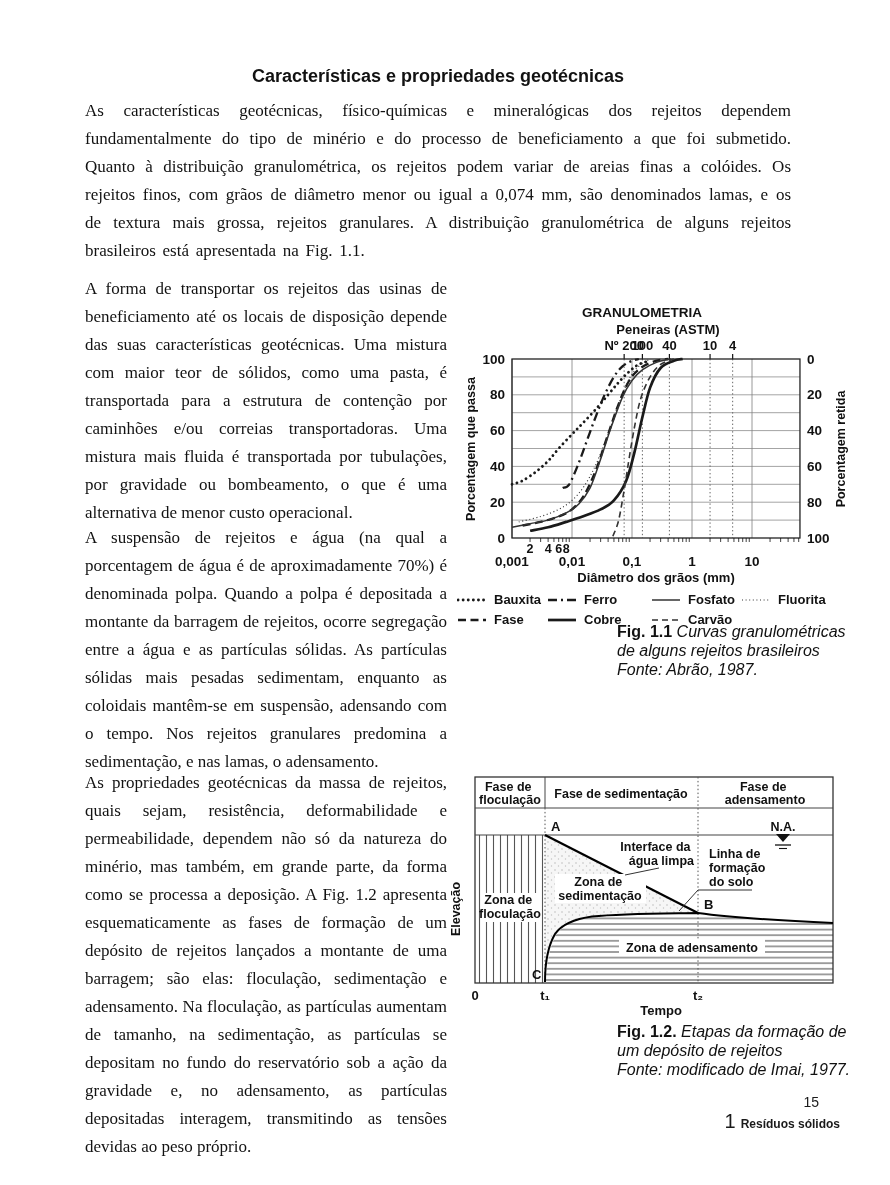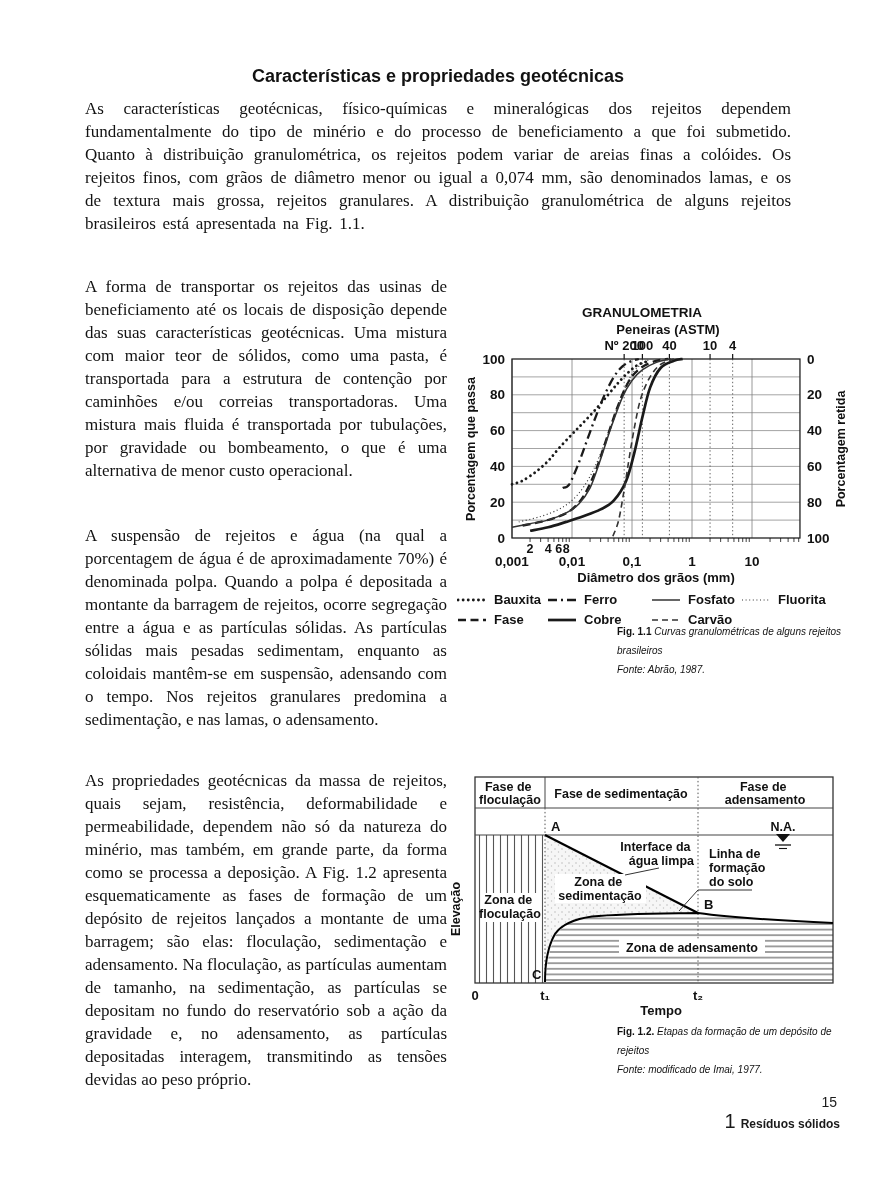--- a/index.html
+++ b/index.html
@@ -1,41 +1,41 @@
 <!DOCTYPE html>
 <html><head>
 <meta charset="utf-8">
 <style>
   html,body{margin:0;padding:0;background:#ffffff;}
   .page{position:relative;width:890px;height:1185px;background:#fff;overflow:hidden;
         font-family:"Liberation Serif",serif;color:#121212;}
   .page-title{position:absolute;left:85px;top:50px;width:706px;text-align:center;
         font-family:"Liberation Sans",sans-serif;font-weight:bold;font-size:18px;margin-top:16px;}
-  .para{position:absolute;text-align:justify;font-size:17px;line-height:23px;}
+  .para{position:absolute;text-align:justify;font-size:17px;line-height:28px;}
   .para-intro{left:85px;top:80px;width:706px;word-spacing:2.5px;}
   .para-2{left:85px;top:258px;width:362px;}
   .para-3{left:85px;top:507px;width:362px;}
   .para-4{left:85px;top:752px;width:362px;}
   .fig{position:absolute;font-family:"Liberation Sans",sans-serif;}
   .fig1{left:455px;top:303px;width:406px;height:340px;}
   .fig2{left:448px;top:770px;width:412px;height:250px;}
   svg text{font-family:"Liberation Sans",sans-serif;font-weight:bold;fill:#111;}
   .legend{position:absolute;left:2px;top:288px;width:404px;
         display:grid;grid-template-columns:90px 104px 90px auto;row-gap:3px;
         font-family:"Liberation Sans",sans-serif;font-size:13px;font-weight:bold;text-align:right;}
   .legend-item{display:flex;align-items:center;gap:7px;height:17px;}
-  .caption{position:absolute;font-family:"Liberation Sans",sans-serif;font-size:10px;
+  .caption{position:absolute;font-family:"Liberation Sans",sans-serif;font-size:16px;
         line-height:19px;color:#111;}
   .caption .figlabel{font-weight:bold;font-style:normal;}
   .caption i{font-style:italic;}
   .caption-1{left:617px;top:622px;width:238px;}
   .caption-2{left:617px;top:1022px;width:248px;}
   .footer{position:absolute;left:640px;top:1094px;width:200px;text-align:right;
         font-family:"Liberation Sans",sans-serif;color:#1a1a1a;}
-  .footer .pageno{font-size:14px;display:block;margin-right:3px;}
+  .footer .pageno{font-size:14px;display:block;margin-right:21px;}
   .footer .chapno{font-size:20px;font-weight:400;margin-right:5px;}
   .footer .chaptitle{font-size:12px;font-weight:bold;}
 </style>
 </head>
 <body>
 
 <div class="page">
 
   <h1 class="page-title">Características e propriedades geotécnicas</h1>
 

